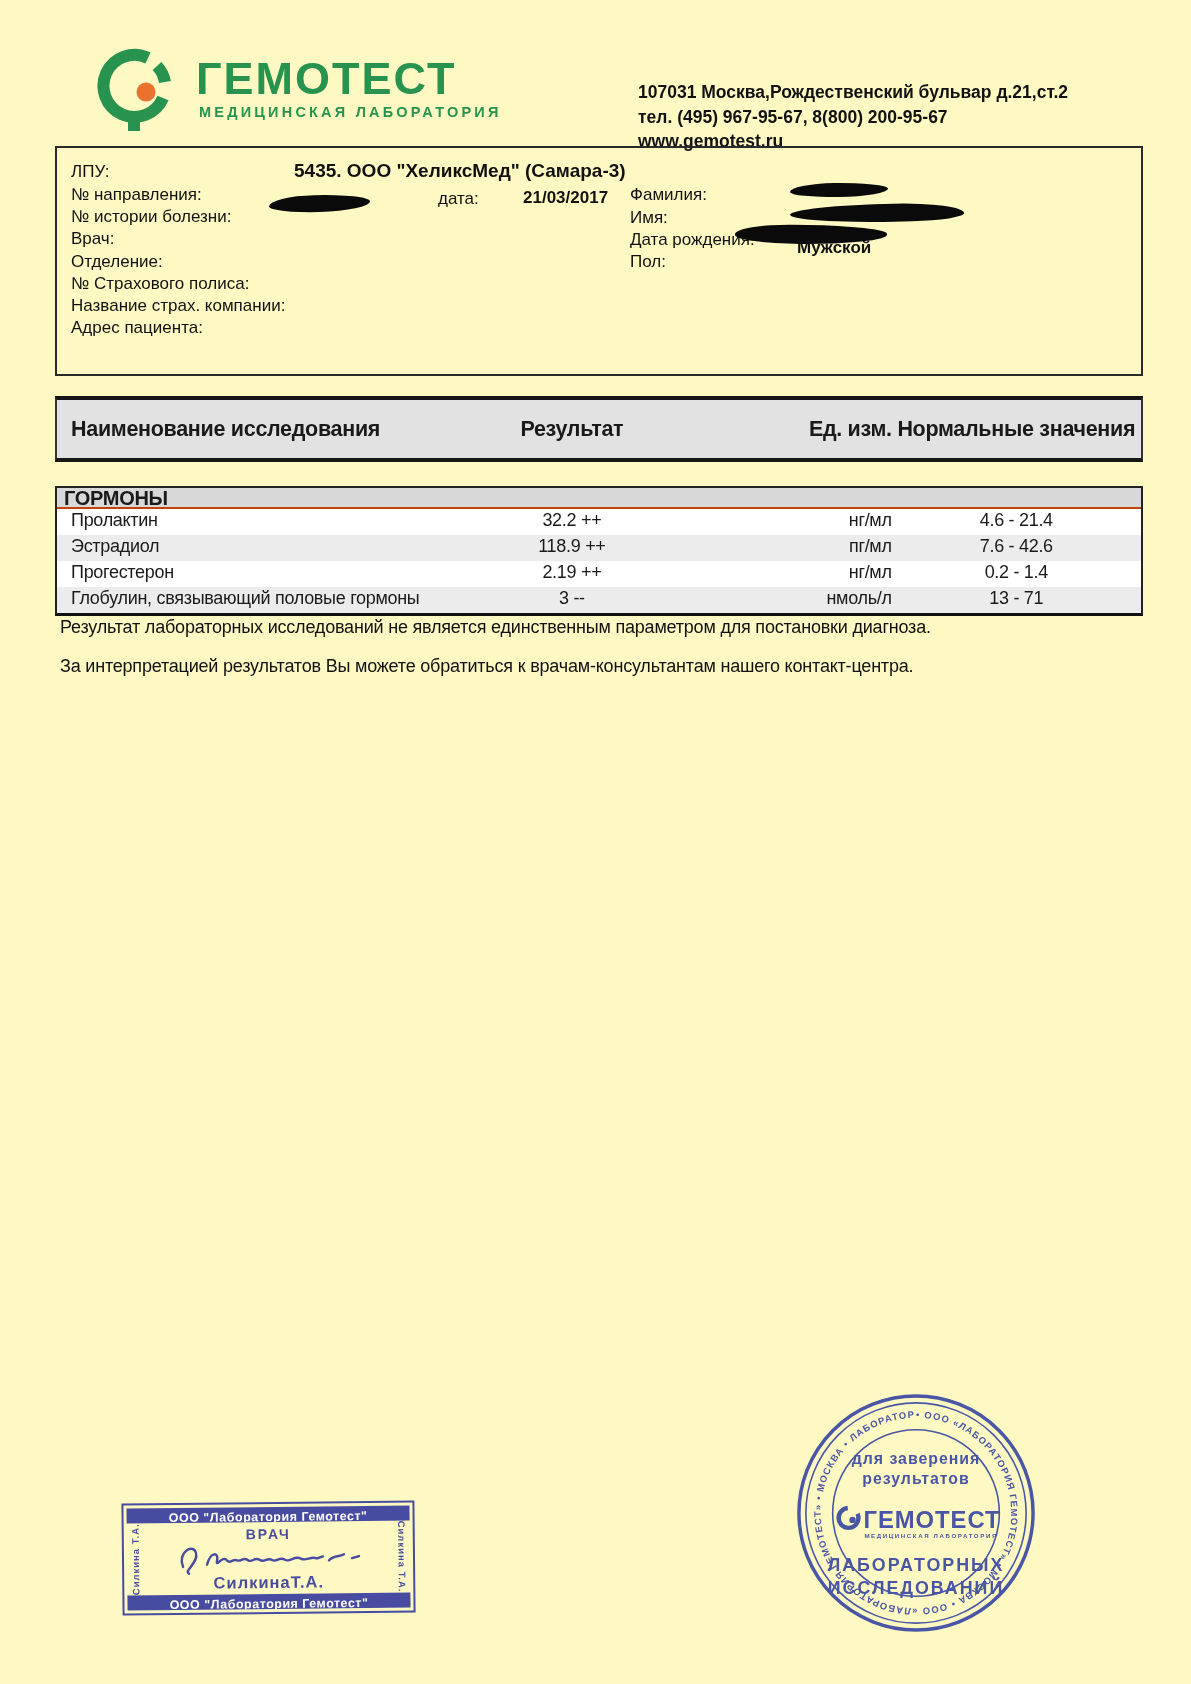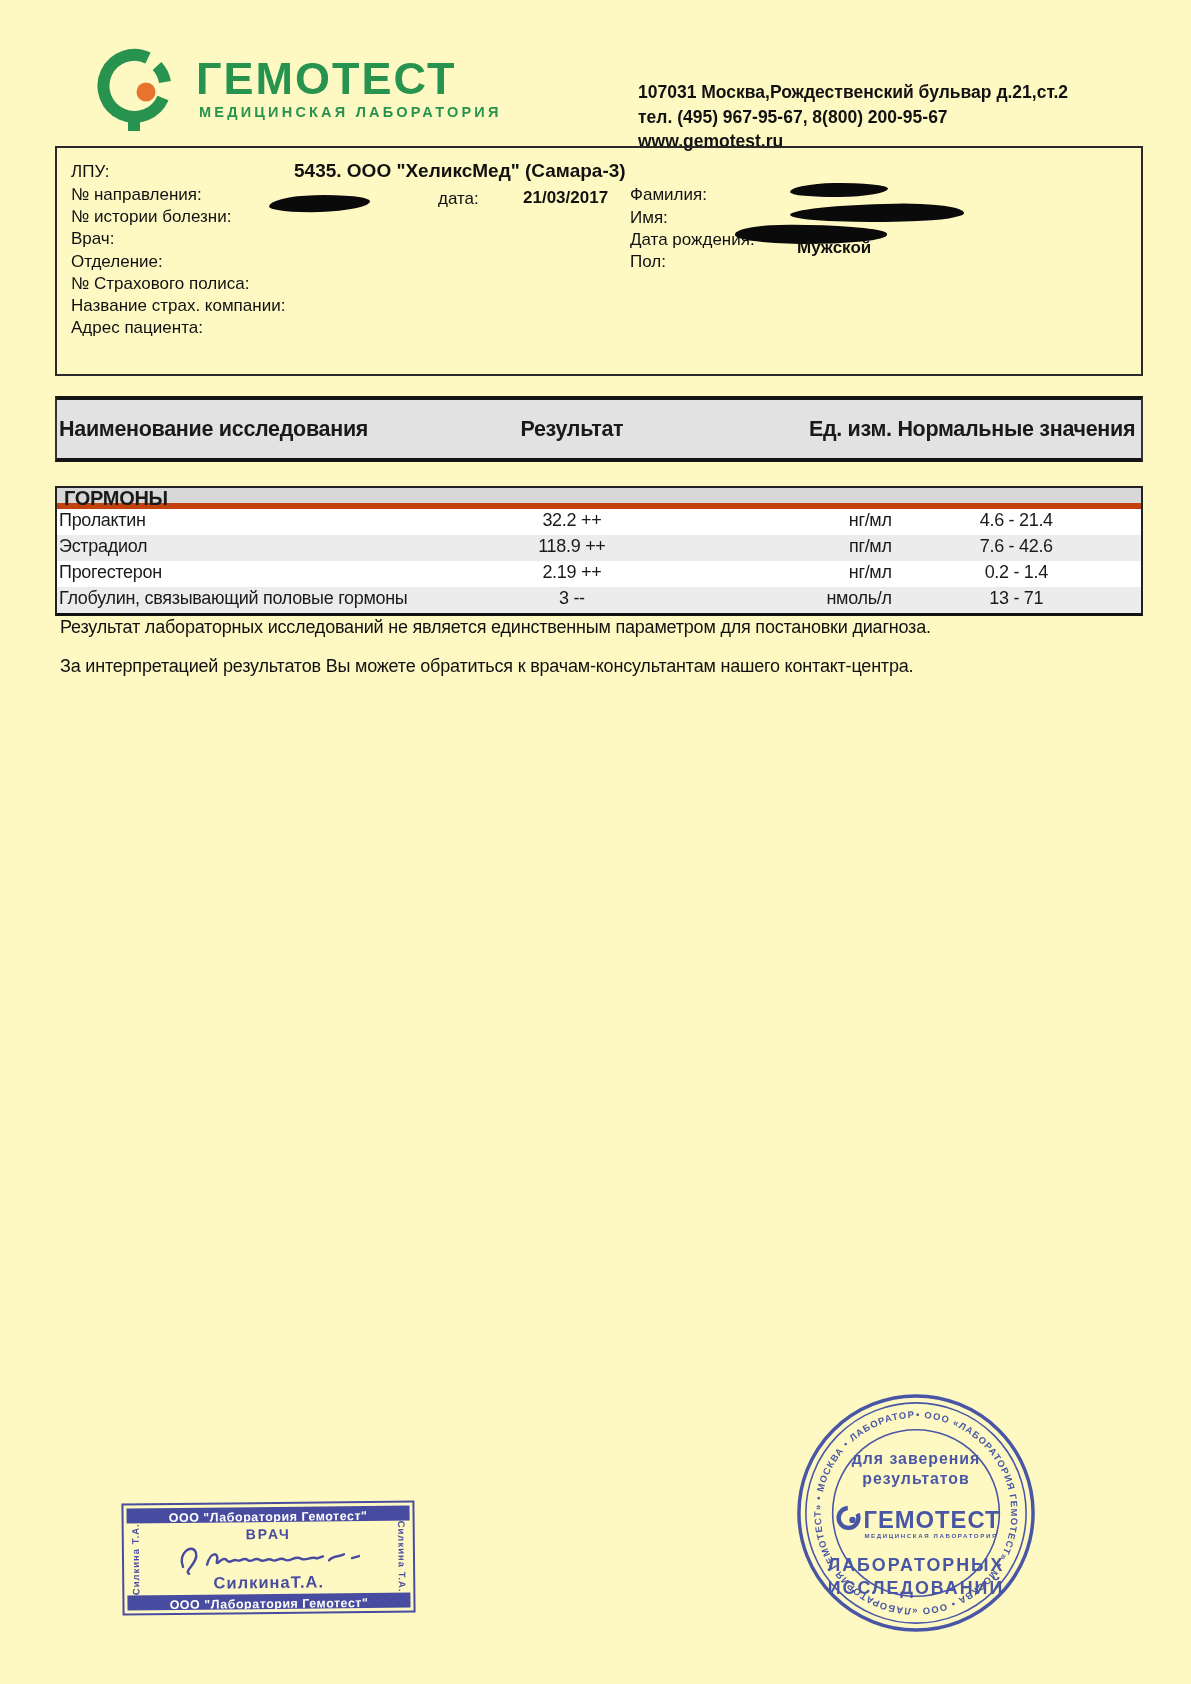--- a/index.html
+++ b/index.html
@@ -23,30 +23,30 @@
   .ib-right { left:573px; }
   .ib-bold { font-weight:bold; }
   .redact { position:absolute; background:#0a0a0a; border-radius:45% 55% 50% 50% / 60% 45% 55% 40%; }
   
   .thead {
     position:absolute; left:55px; top:396px; width:1088px; height:66px;
     background:#e2e2e2; border-top:4px solid #161616; border-bottom:4px solid #161616;
     border-left:2px solid #333; border-right:2px solid #333;
     display:flex; align-items:center; font-weight:bold; font-size:21.5px; letter-spacing:-0.3px;
   }
-  .col-name { width:37%; padding-left:2px; text-align:left; }
+  .col-name { width:37%; padding-left:14px; text-align:left; }
   .col-res  { width:21%; text-align:center; }
   .col-unit { width:19%; text-align:right; }
   .col-norm { width:23%; text-align:center; }
   
   .tbody {
     position:absolute; left:55px; top:486px; width:1088px;
     border:2px solid #222; border-bottom:3px solid #111; font-size:18px; letter-spacing:-0.3px;
   }
-  .section-bar { height:21px; line-height:21px; background:#d8d8d8; border-bottom:6px solid #c2410c;
+  .section-bar { height:21px; line-height:21px; background:#d8d8d8; border-bottom:2px solid #c2410c;
     font-weight:bold; font-size:20px; padding-left:7px; }
   .trow { display:flex; height:26px; line-height:23px; background:#ffffff; }
   .trow.alt { background:#ececec; }
   
   .note { position:absolute; left:60px; font-size:18px; letter-spacing:-0.2px; color:#111; white-space:nowrap; }
   
   .dstamp {
     position:absolute; left:122px; top:1502px; width:293px; height:112px;
     border:2px solid #3b3f9e; padding:3px; transform:rotate(-0.6deg); opacity:0.93;
     display:flex; flex-direction:column; background:transparent;

